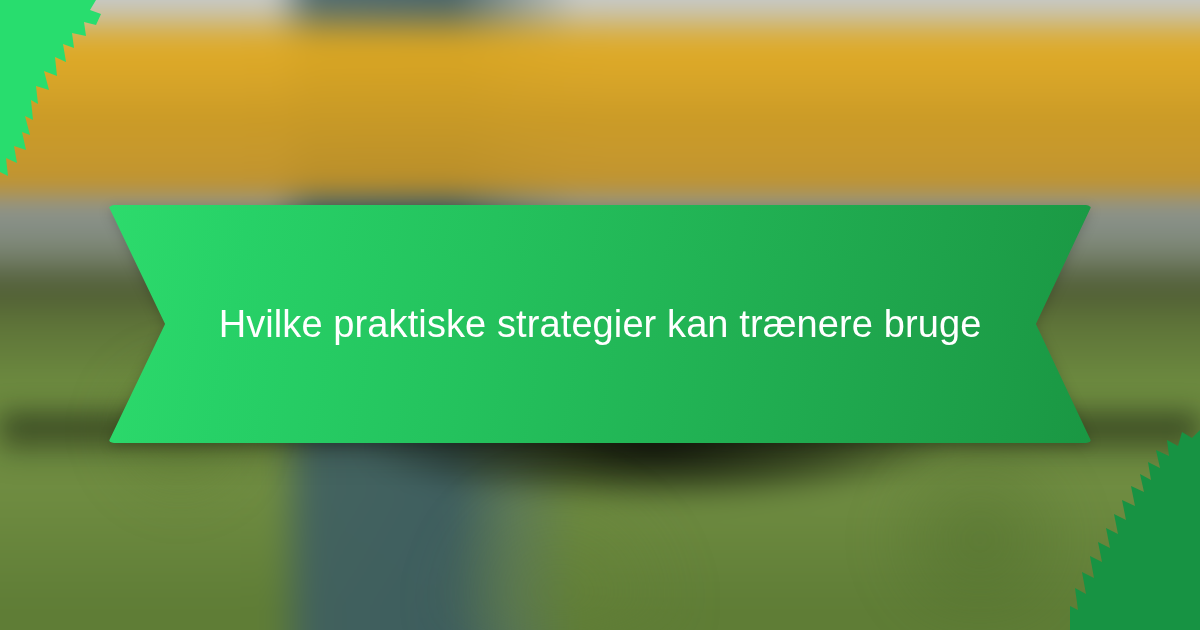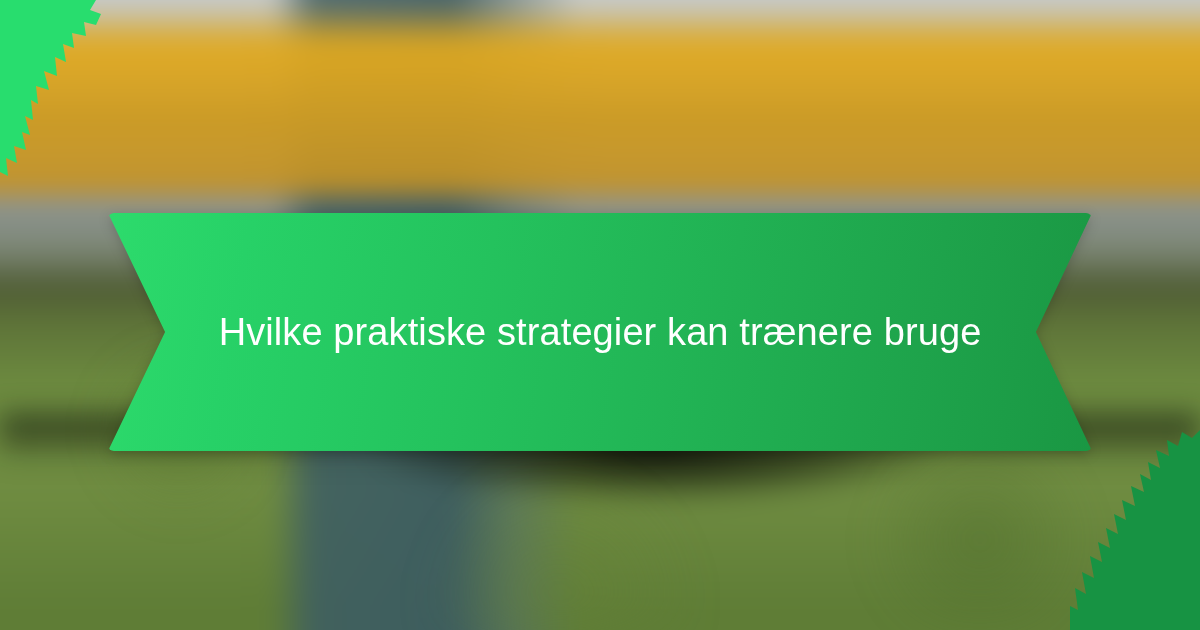--- a/index.html
+++ b/index.html
@@ -76,21 +76,21 @@
   
   .torn {
     position: absolute;
   }
   .torn svg { display: block; }
 
   
   .ribbon-wrap {
     position: absolute;
     left: 108px;
-    top: 213px;
+    top: 205px;
     width: 984px;
     height: 238px;
     filter: drop-shadow(0 3px 6px rgba(0,0,0,0.18));
   }
   .ribbon-shape {
     position: absolute;
     inset: 0;
     background: linear-gradient(100deg, #2DDB6C 0%, #27D167 14%, #24C25D 38%, #21B153 62%, #1EA34B 82%, #1A9743 100%);
     -webkit-clip-path: polygon(0% 0%, 100% 0%, 94.3% 50%, 100% 100%, 0% 100%, 5.8% 50%);
     clip-path: polygon(0% 0%, 100% 0%, 94.3% 50%, 100% 100%, 0% 100%, 5.8% 50%);

